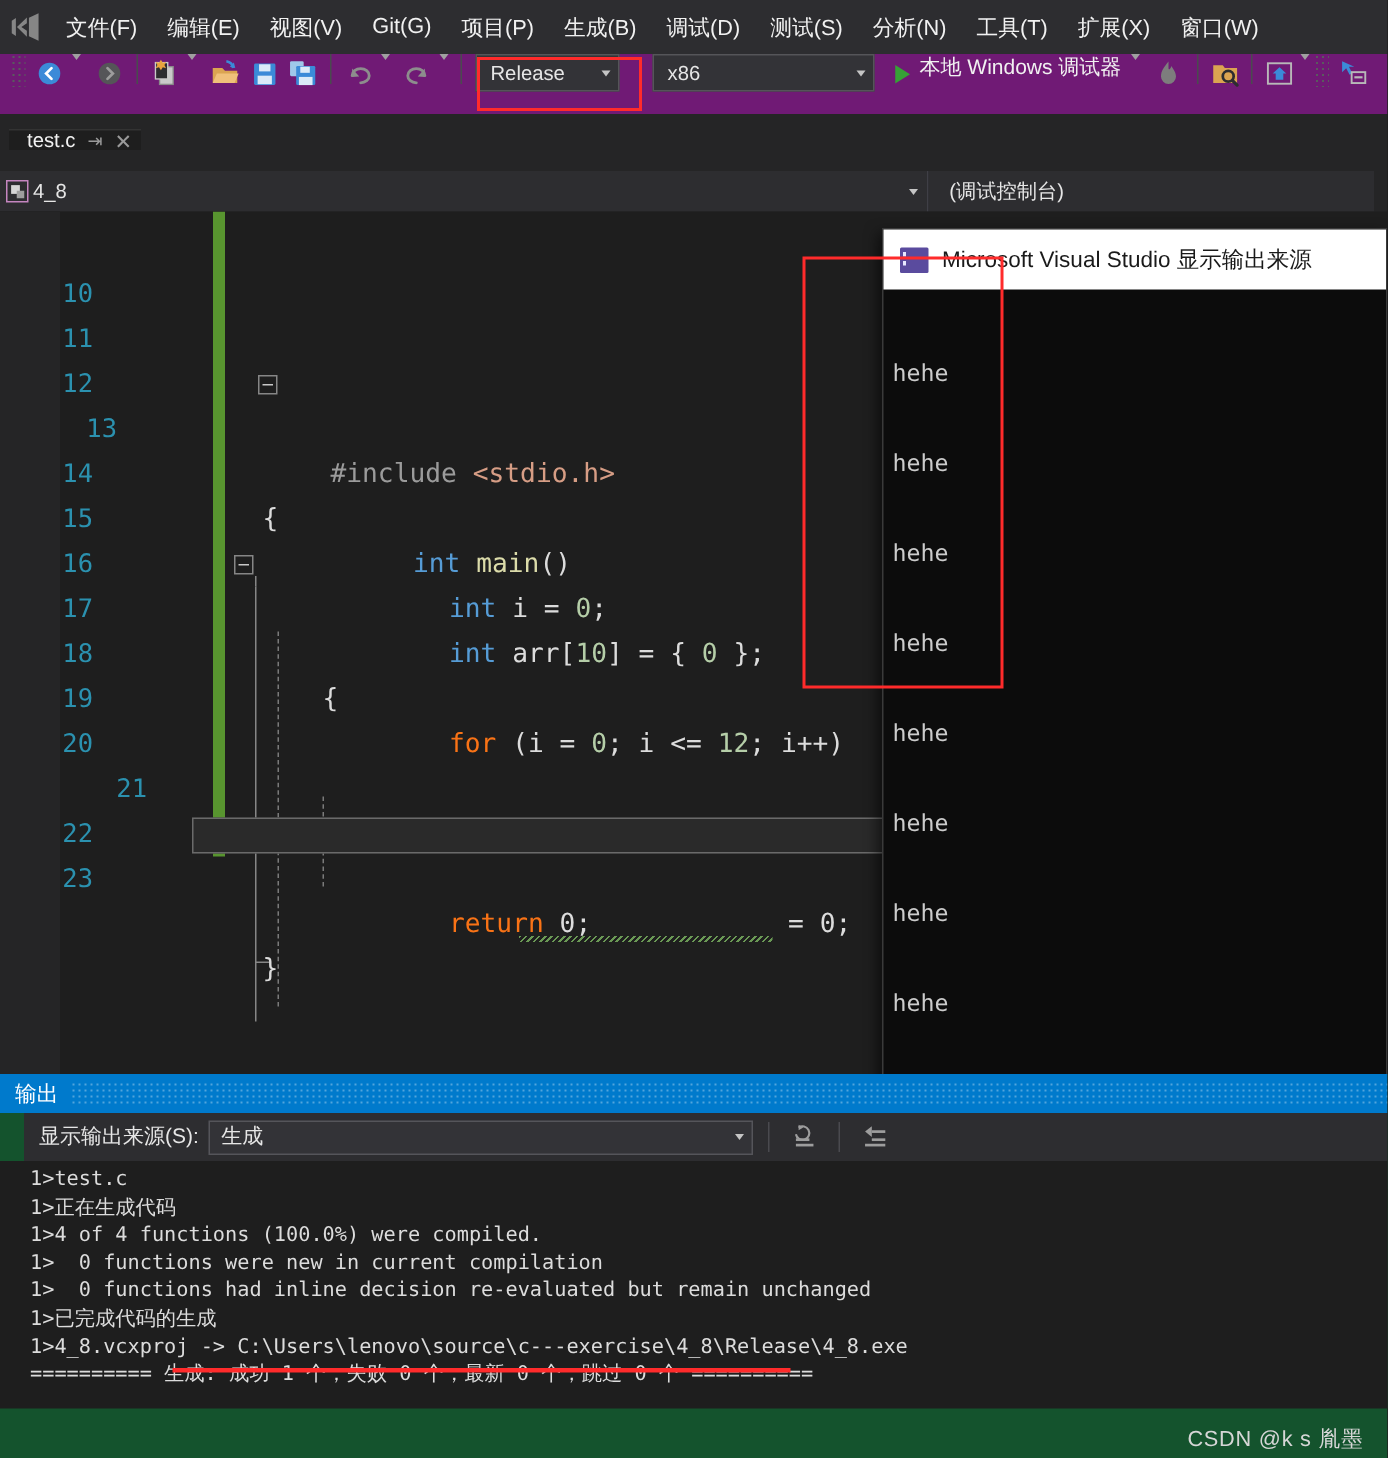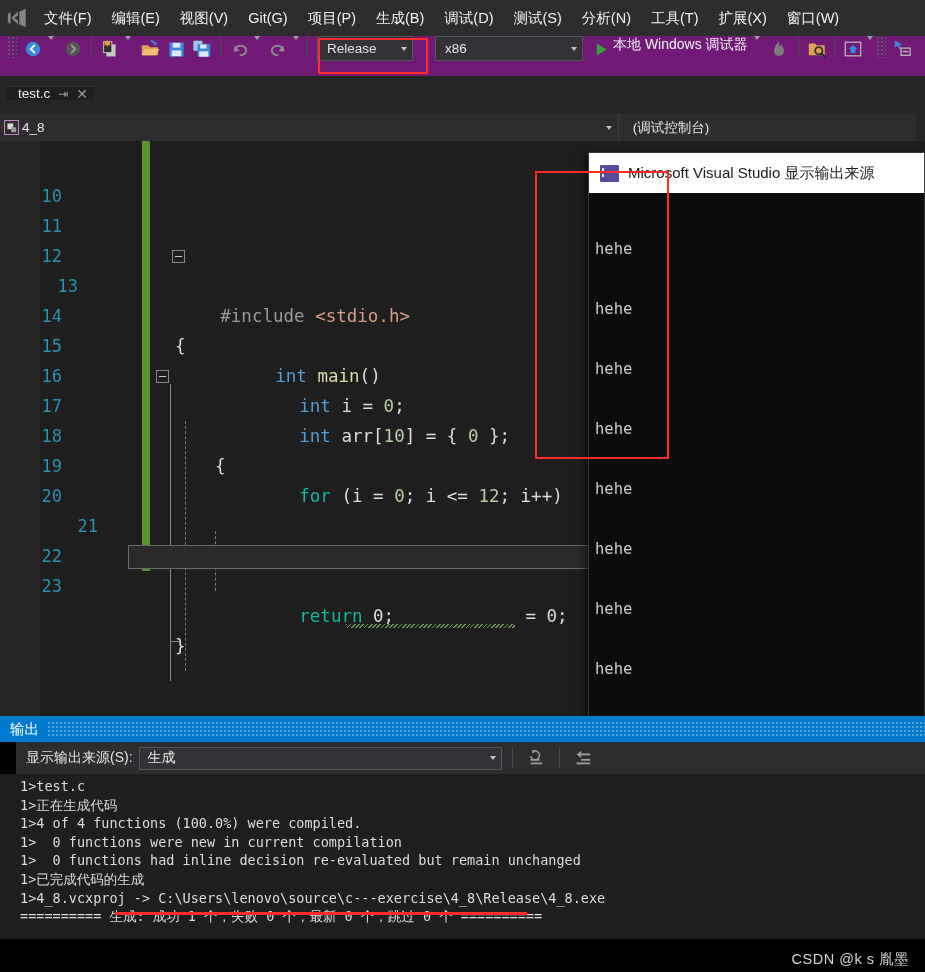--- a/index.html
+++ b/index.html
@@ -82,21 +82,21 @@
 
   .code-line { position: relative; height: 30px; line-height: 30px; white-space: pre;
     font-family: "DejaVu Sans Mono", "Liberation Mono", monospace; font-size: 17.5px; }
   .lnum { position: absolute; left: 0; width: 62px; text-align: right; color: #2b91af;
     font-family: "DejaVu Sans Mono", monospace; font-size: 17px; }
   .chg-bar { position: absolute; left: 102px; top: 0; width: 8px; height: 100%; background: #58952f; }
   .ctext { position: absolute; left: 122px; }
 
   
   .kw   { color: #569cd6; }
-  .kwc  { color: #14b8a6; }
+  .kwc  { color: #f97316; }
   .pp   { color: #9b9b9b; }
   .hdr  { color: #d69d85; }
   .fn   { color: #dcdcaa; }
   .num  { color: #b5cea8; }
   .str  { color: #d69d85; }
   .plain{ color: #dcdcdc; }
   .ident{ color: #9cdcfe; }
 
   .fold {
     position: absolute; width: 13px; height: 13px; border: 1.3px solid #868686;
@@ -125,21 +125,21 @@
     background-image: linear-gradient(90deg,#e8e8ff 0 2px, transparent 2px 4px); }
   .console-ico:after { content: ""; position: absolute; left: 2px; top: 9px; width: 15px; height: 3px;
     background-image: linear-gradient(90deg,#e8e8ff 0 2px, transparent 2px 4px); }
   .console-title-text { color: #1a1a1a; font-size: 15px; font-family: "Liberation Sans", sans-serif; }
   .console-body {
     padding: 6px 0 0 6px; color: #ccc; font-size: 15.5px; line-height: 20px;
     font-family: "DejaVu Sans Mono", "Liberation Mono", monospace; white-space: pre;
   }
 
   
-  .output-panel { position: absolute; left: 0; top: 716px; width: 925px; height: 256px; background: #000000; }
+  .output-panel { position: absolute; left: 0; top: 716px; width: 925px; height: 256px; background: #14532d; }
   .out-header { height: 26px; background: #007acc; display: flex; align-items: center; padding-left: 10px; }
   .out-header-title { color: #ffffff; font-size: 14.5px; }
   .out-hatch { flex: 1; height: 16px; margin-left: 8px;
     background-image: radial-gradient(rgba(255,255,255,0.32) 1px, transparent 1px);
     background-size: 4px 4px; }
   .out-toolbar { height: 32px; background: #2d2d30; display: flex; align-items: center; padding-left: 10px; gap: 6px; margin-left: 16px; }
   .out-tb-label { color: #e6e6e6; font-size: 14px; }
   .out-source-combo {
     width: 363px; height: 23px; background: #333337; border: 1px solid #55555a;
     display: flex; align-items: center; justify-content: space-between;

